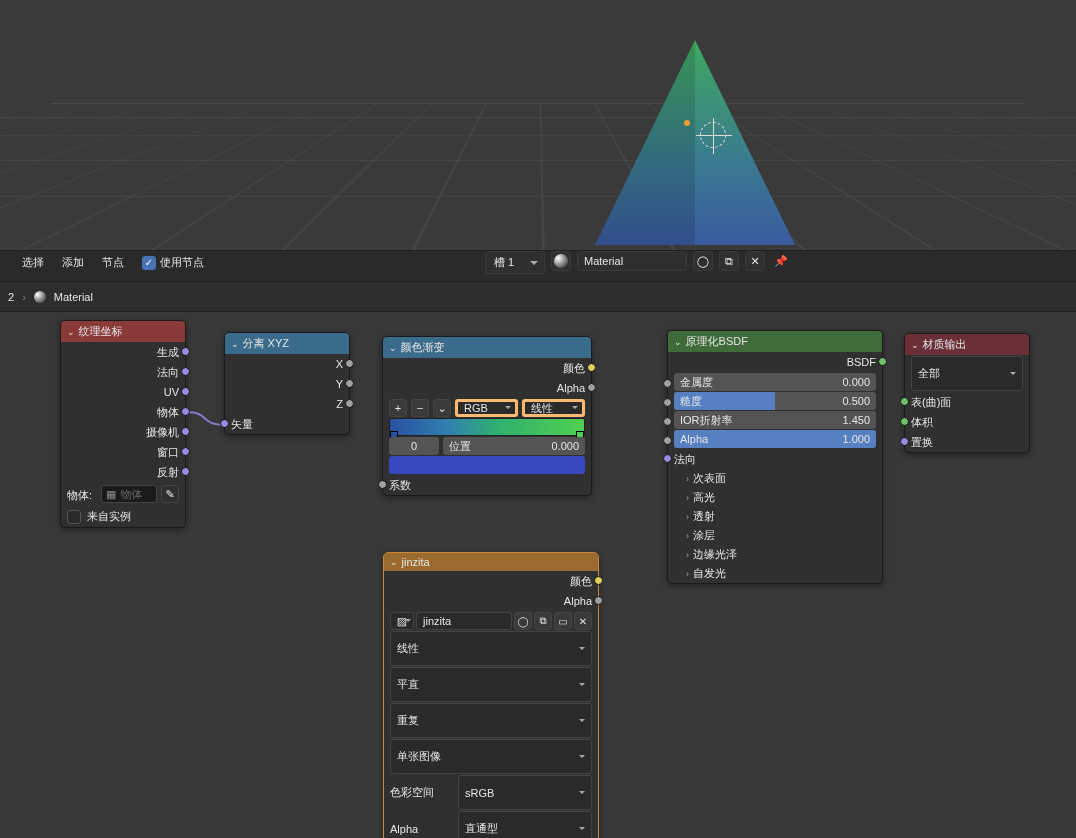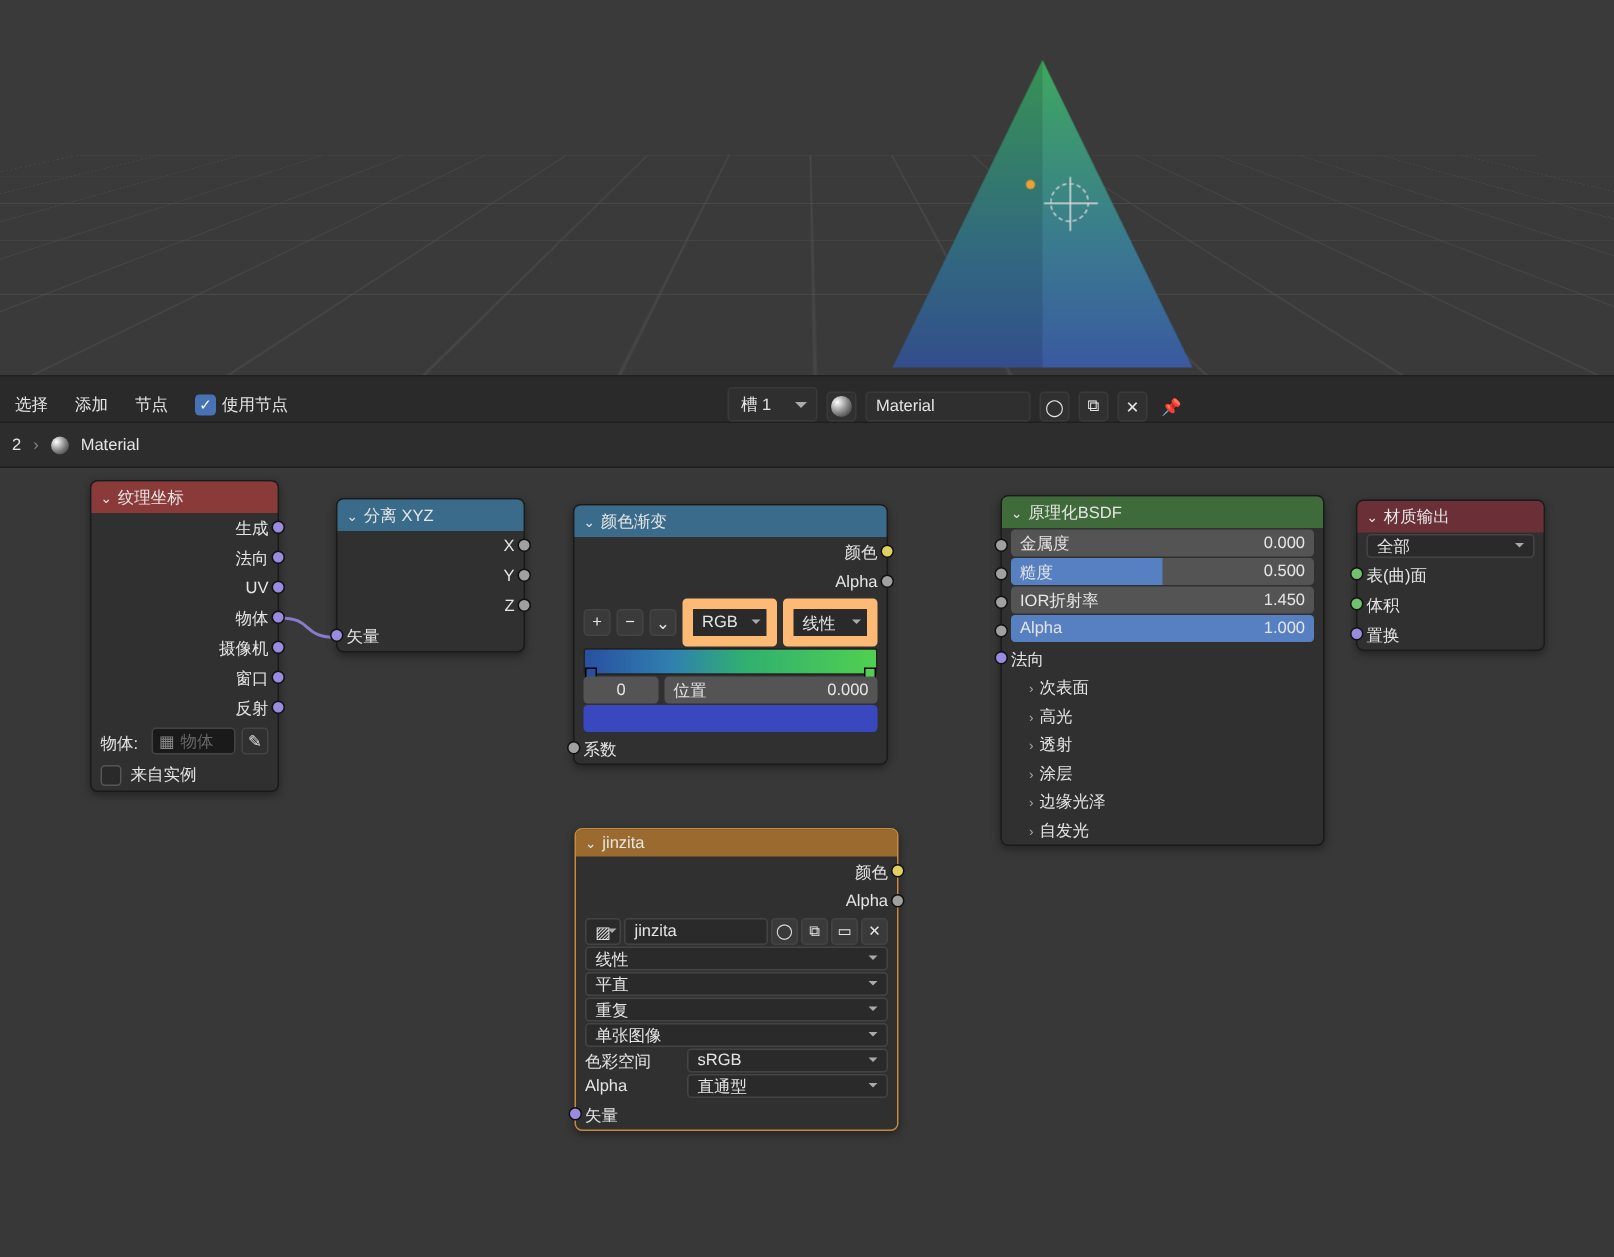--- a/index.html
+++ b/index.html
@@ -13,21 +13,21 @@
   background-size:60px 60px; background-position:0 180px; transform:perspective(400px) rotateX(60deg) scale(2); transform-origin:center 70%; height:400px; top:-50px; }
 .pyramid { position:absolute; left:585px; top:35px; width:220px; height:215px; }
 .pyramid svg { width:100%; height:100%; }
 .cursor3d { position:absolute; left:700px; top:122px; width:26px; height:26px; border:1px dashed #ddd; border-radius:50%; }
 .cursor3d::before,.cursor3d::after{content:'';position:absolute;background:#ddd;}
 .cursor3d::before{left:12px;top:-5px;width:1px;height:36px;}
 .cursor3d::after{top:12px;left:-5px;height:1px;width:36px;}
 .lightdot{position:absolute;left:684px;top:120px;width:6px;height:6px;border-radius:50%;background:#f0a030;}
 
 
-.hbar { position:absolute; top:250px; left:0; right:0; height:32px; background:#2a2a2a; border-top:1px solid #202020; border-bottom:1px solid #202020; display:flex; align-items:flex-end; padding:0 4px; gap:6px; }
+.hbar { position:absolute; top:250px; left:0; right:0; height:32px; background:#2a2a2a; border-top:1px solid #202020; border-bottom:1px solid #202020; display:flex; align-items:flex-start; padding:0 16px; gap:6px; }
 .hbar .menu { padding:4px 6px; cursor:pointer; border-radius:3px; }
 .chk { width:14px; height:14px; background:#4772b3; border-radius:3px; display:inline-flex; align-items:center; justify-content:center; margin-right:4px; }
 .chk::after{content:'✓';font-size:10px;color:#fff;}
 .hbar .spacer { flex:1; }
 .dd { background:#2f2f2f; border:1px solid #3a3a3a; border-radius:3px; padding:3px 18px 3px 8px; position:relative; min-width:60px; }
 .dd::after{content:'';position:absolute;right:6px;top:50%;margin-top:-2px;border:4px solid transparent;border-top-color:#aaa;}
 .matname { background:#2f2f2f; border:1px solid #3a3a3a; border-radius:3px; padding:3px 6px; min-width:110px; }
 .iconbtn { width:20px; height:20px; display:flex; align-items:center; justify-content:center; border:1px solid #3a3a3a; border-radius:3px; background:#303030; cursor:pointer; }
 .sphere-icon{width:14px;height:14px;border-radius:50%;background:radial-gradient(circle at 30% 30%,#fff,#888 50%,#222);}
 
@@ -55,28 +55,28 @@
 .s-purple{background:#9a8ae0;}
 .s-gray{background:#a0a0a0;}
 .s-yellow{background:#e0d060;}
 .s-green{background:#70c070;}
 .slider { background:#545454; border-radius:3px; height:18px; display:flex; align-items:center; position:relative; overflow:hidden; margin:1px 6px; }
 .slider .fill{position:absolute;left:0;top:0;bottom:0;background:#5680c2;}
 .slider .lab{position:absolute;left:6px;}
 .slider .val{position:absolute;right:6px;}
 .checkrow{display:flex;align-items:flex-end;padding:3px 6px;}
 .ubox{width:14px;height:14px;border:1px solid #555;border-radius:3px;margin-right:6px;background:#2a2a2a;}
-.ddrow{background:#2a2a2a;border:1px solid #444;border-radius:3px;margin:1px 6px;height:16px;display:flex;align-items:center;padding:0 6px;position:relative;}
+.ddrow{background:#2a2a2a;border:1px solid #444;border-radius:3px;margin:1px 6px;height:35px;display:flex;align-items:center;padding:0 6px;position:relative;}
 .ddrow::after{content:'';position:absolute;right:6px;top:50%;margin-top:-2px;border:3px solid transparent;border-top-color:#aaa;}
 .colorbar{height:18px;margin:1px 6px;border-radius:3px;}
 .gradient{height:18px;margin:1px 6px;border-radius:2px;background:linear-gradient(90deg,#2850a0,#3080b0 30%,#30b070 55%,#50d050);position:relative;border:1px solid #222;}
 .gradient .stop{position:absolute;bottom:-4px;width:8px;height:8px;border:1px solid #000;}
 .gradcontrols{display:flex;gap:4px;margin:1px 6px;align-items:center;}
 .gbtn{flex:0 0 18px;height:18px;border:1px solid #444;border-radius:3px;background:#3a3a3a;display:flex;align-items:center;justify-content:center;}
-.gdd{flex:1;height:32px;border:7px solid #fdba74;border-radius:3px;background:#2a2a2a;display:flex;align-items:center;padding:0 6px;position:relative;}
+.gdd{flex:1;height:18px;border:3px solid #fdba74;border-radius:3px;background:#2a2a2a;display:flex;align-items:center;padding:0 6px;position:relative;}
 .gdd::after{content:'';position:absolute;right:4px;top:50%;margin-top:-2px;border:3px solid transparent;border-top-color:#aaa;}
 .twofield{display:flex;gap:4px;margin:1px 6px;}
 .twofield .f{flex:1;height:18px;background:#545454;border-radius:3px;display:flex;align-items:center;justify-content:center;position:relative;}
 .twofield .f .l{position:absolute;left:6px;}
 .twofield .f .r{position:absolute;right:6px;}
 .objrow{display:flex;align-items:flex-end;gap:4px;padding:3px 6px;}
 .objrow .oblab{min-width:30px;}
 .objrow .obinput{flex:1;background:#1a1a1a;border:1px solid #444;border-radius:3px;height:18px;display:flex;align-items:center;padding:0 4px;}
 .objrow .eyedrop{width:18px;height:18px;border:1px solid #444;border-radius:3px;display:flex;align-items:center;justify-content:center;}
 .collapse-row{display:flex;align-items:center;padding:2px 6px 2px 18px;}
@@ -297,20 +297,24 @@
         <span class="sock in s-purple"></span>
         <span>矢量</span>
       </div>
 </div>
 
 <div class="node" style="left:667px;top:18px;width:216px;">
   <div class="node-hd hd-green">
         <span class="chev">⌄</span>
         <span>原理化BSDF</span>
       </div>
+  <div class="row right">
+        <span>BSDF</span>
+        <span class="sock out s-green"></span>
+      </div>
   <div style="position:relative;">
         <span class="sock in s-gray" style="left:-5px;top:6px;position:absolute;"></span>
     <div class="slider">
           <span class="fill" style="width:0%"></span>
           <span class="lab">金属度</span>
           <span class="val">0.000</span>
         </div>
       </div>
   <div style="position:relative;">
         <span class="sock in s-gray" style="left:-5px;top:6px;position:absolute;"></span>

